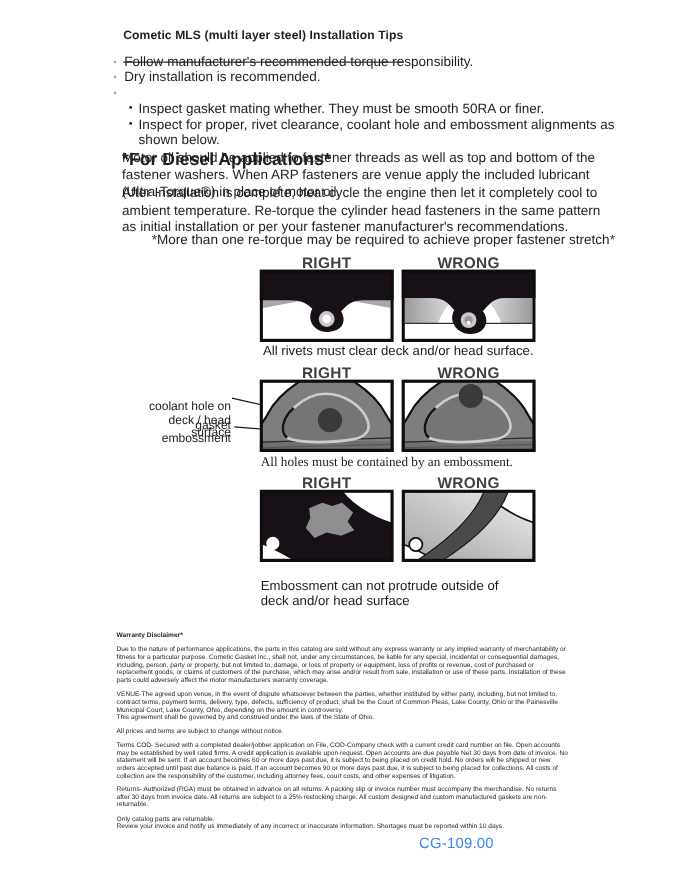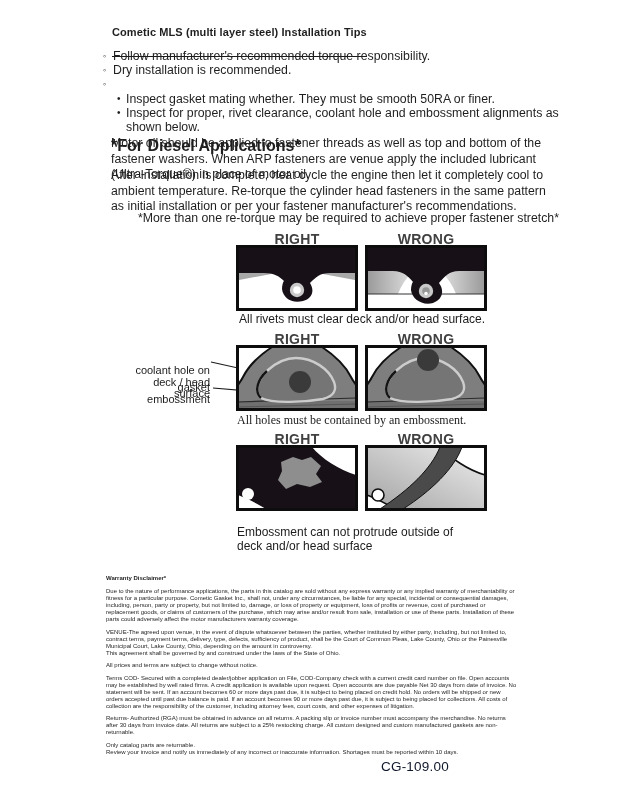--- a/index.html
+++ b/index.html
@@ -24,21 +24,21 @@
   
   .dg-label{width:122px;text-align:center;font-size:14px;font-weight:bold;letter-spacing:0.3px;color:#404040;}
   .dg-box{width:122px;height:66px;}
   .dg-box svg{display:block;}
   .caption{font-size:12px;line-height:13.5px;color:#1c1c1c;}
   .anno{font-size:11px;line-height:11.5px;text-align:right;color:#1c1c1c;white-space:pre-line;}
   
   .legal{left:106px;top:575px;width:412px;font-size:6px;line-height:7px;color:#262626;}
   .legal .lh{font-weight:bold;margin:0 0 6px 0;}
   .legal p{margin:0 0 5.5px 0;white-space:pre-line;}
-  .footer-code{left:381px;top:759px;font-size:13.5px;color:#0f172a;letter-spacing:0.2px;}
+  .footer-code{left:381px;top:759px;font-size:13.5px;color:#3b82f6;letter-spacing:0.2px;}
 </style>
 </head>
 <body>
 
 <div id="page">
 
   <div class="abs title">Cometic MLS (multi layer steel) Installation Tips</div>
 
   <div class="abs bullets">
     <div class="b-row">

